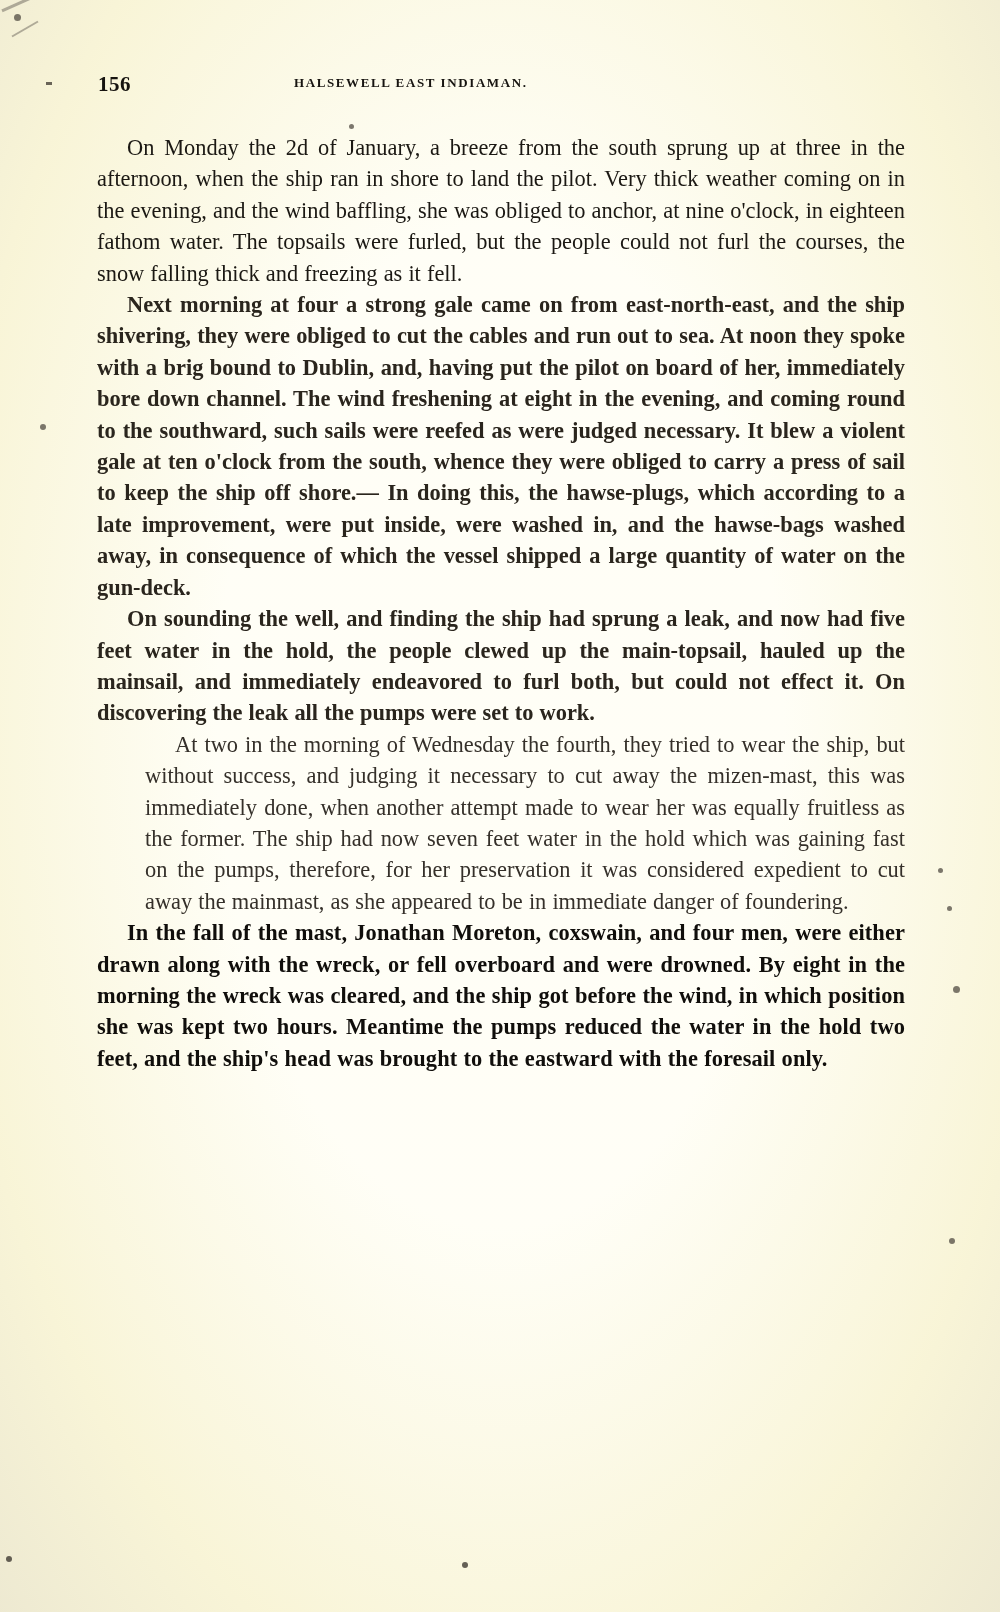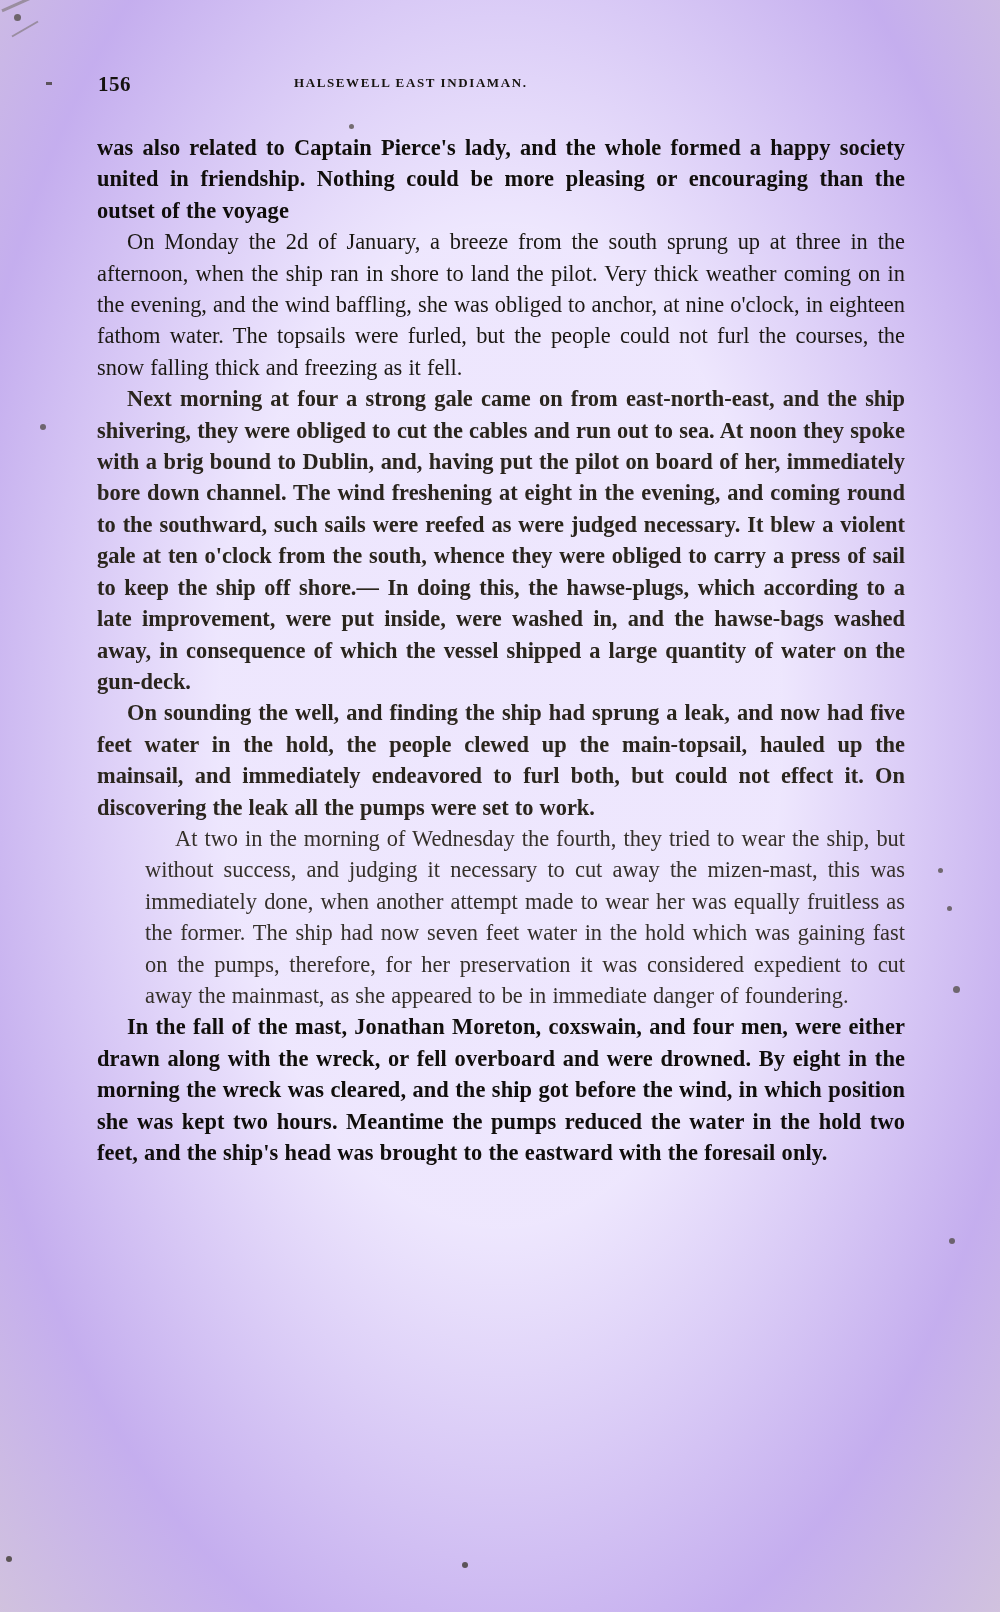--- a/index.html
+++ b/index.html
@@ -11,21 +11,21 @@
     width: 1000px;
     height: 1612px;
     position: relative;
     font-family: "Liberation Serif", serif;
     color: #14120f;
     overflow: hidden;
   }
   .page {
     position: absolute;
     inset: 0;
-    background: #8b5cf6;
+    background: #fef9c3;
   }
   
   .paper-tone {
     position: absolute;
     inset: 0;
     background:
       radial-gradient(ellipse at 50% 45%, rgba(255,255,255,0.85) 40%, rgba(244,241,232,0.55) 78%, rgba(232,228,214,0.75) 100%);
     pointer-events: none;
   }
   .header {
@@ -138,21 +138,20 @@
   <div class="edge-mark" style="left:0px;top:0px;width:46px;height:3px;transform:rotate(-24deg);"></div>
   <div class="edge-mark" style="left:10px;top:28px;width:30px;height:2px;transform:rotate(-30deg);"></div>
 
   <div class="header">
     <span class="header-dot"></span>
     <span class="folio">156</span>
     <span class="running-head">HALSEWELL EAST INDIAMAN.</span>
   </div>
 
   <div class="body-text">
-    <p class="para first ink-heavy">was also related to Captain Pierce's lady, and the whole formed a happy society united in friendship.  Nothing could be more pleasing or encouraging than the outset of the voyage</p>
     <p class="para ink-mid">On Monday the 2d of January, a breeze from the south sprung up at three in the afternoon, when the ship ran in shore to land the pilot.  Very thick weather coming on in the evening, and the wind baffling, she was obliged to anchor, at nine o'clock, in eighteen fathom water.  The topsails were furled, but the people could not furl the courses, the snow falling thick and freezing as it fell.</p>
     <p class="para ink-light">Next morning at four a strong gale came on from east-north-east, and the ship shivering, they were obliged to cut the cables and run out to sea.  At noon they spoke with a brig bound to Dublin, and, having put the pilot on board of her, immediately bore down channel.  The wind freshening at eight in the evening, and coming round to the southward, such sails were reefed as were judged necessary.  It blew a violent gale at ten o'clock from the south, whence they were obliged to carry a press of sail to keep the ship off shore.— In doing this, the hawse-plugs, which according to a late improvement, were put inside, were washed in, and the hawse-bags washed away, in consequence of which the vessel shipped a large quantity of water on the gun-deck.</p>
     <p class="para ink-light">On sounding the well, and finding the ship had sprung a leak, and now had five feet water in the hold, the people clewed up the main-topsail, hauled up the mainsail, and immediately endeavored to furl both, but could not effect it.  On discovering the leak all the pumps were set to work.</p>
     <p class="para ink-faint">At two in the morning of Wednesday the fourth, they tried to wear the ship, but without success, and judging it necessary to cut away the mizen-mast, this was immediately done, when another attempt made to wear her was equally fruitless as the former.  The ship had now seven feet water in the hold which was gaining fast on the pumps, therefore, for her preservation it was considered expedient to cut away the mainmast, as she appeared to be in immediate danger of foundering.</p>
     <p class="para ink-heavy">In the fall of the mast, Jonathan Moreton, coxswain, and four men, were either drawn along with the wreck, or fell overboard and were drowned.  By eight in the morning the wreck was cleared, and the ship got before the wind, in which position she was kept two hours.  Meantime the pumps reduced the water in the hold two feet, and the ship's head was brought to the eastward with the foresail only.</p>
   </div>
 
   <div class="bottom-dot" style="left:6px;top:1556px;"></div>
   <div class="bottom-dot" style="left:462px;top:1562px;"></div>
 

